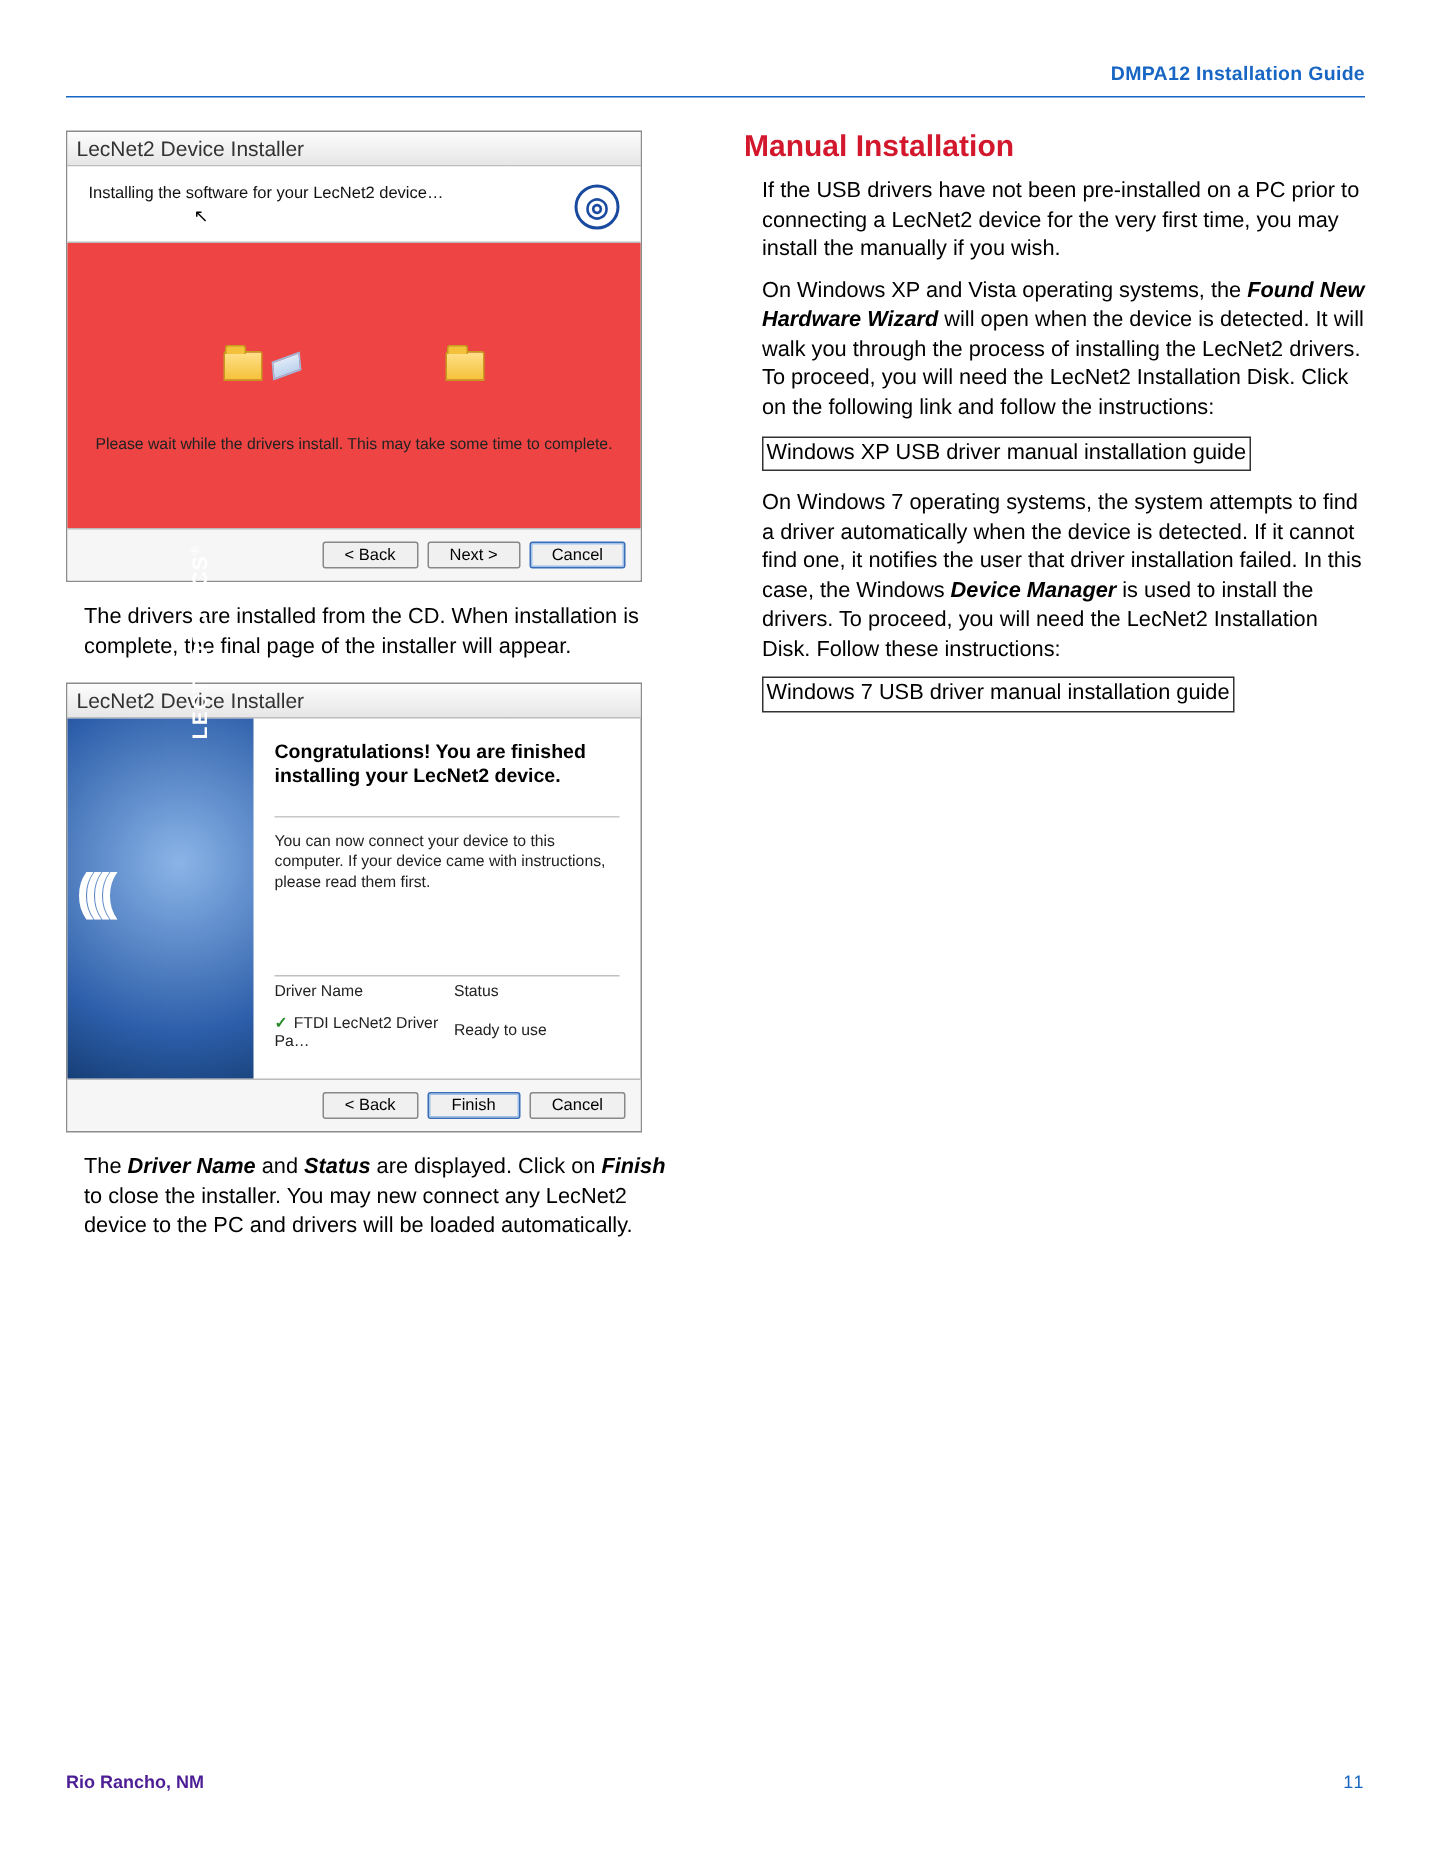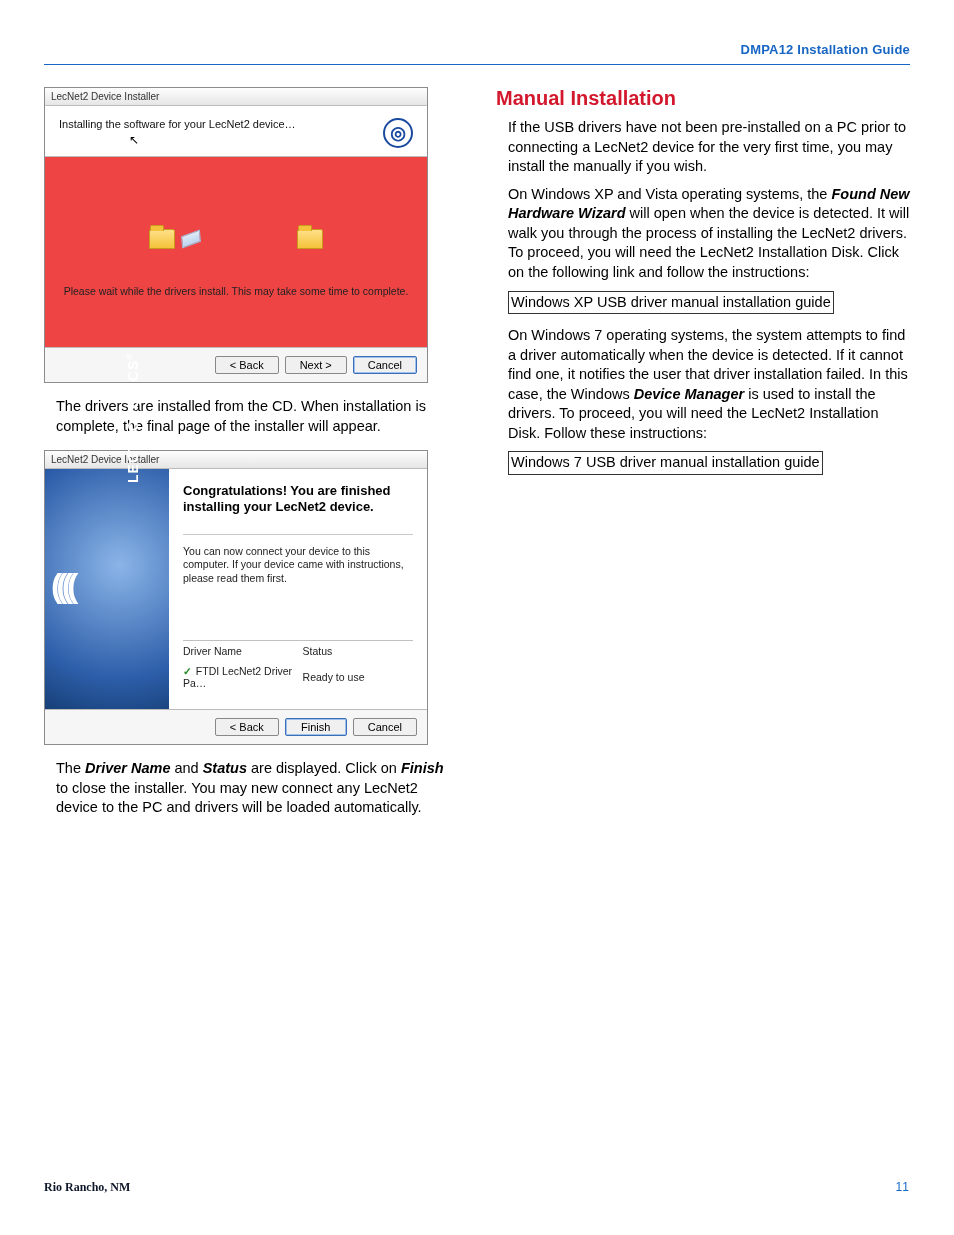--- a/index.html
+++ b/index.html
@@ -58,21 +58,21 @@
   }
   
   .win {
     border: 1px solid #8c8c8c;
     width: 384px;
     background: #fff;
     font-family: Tahoma, Arial, sans-serif;
   }
   .win-title {
     background: linear-gradient(#fdfdfd, #e6e6e6);
-    font-size: 10px;
+    font-size: 14px;
     color: #333;
     padding: 3px 6px;
     border-bottom: 1px solid #bcbcbc;
   }
   .win-top {
     display: flex;
     justify-content: space-between;
     align-items: center;
     padding: 12px 14px 8px 14px;
     border-bottom: 1px solid #bcbcbc;
@@ -193,21 +193,21 @@
   .tbl .c2 { flex:1; }
   .check {
     display:inline-block; color:#2a8a2a; font-weight:bold; margin-right:4px;
   }
   .footer {
     position:absolute;
     left: 44px; right: 44px; bottom: 40px;
     display:flex; justify-content:space-between;
     font-size: 12px;
   }
-  .footer-left { color:#0f172a; font-weight:bold;font-family:Liberation Serif, serif; }
+  .footer-left { color:#4c1d95; font-weight:bold; }
   .footer-right { color:#1866c4; font-weight:normal; letter-spacing:1px; }
 </style>
 </head>
 <body>
 
 <div class="header-bar">
   <span class="header-title">DMPA12 Installation Guide</span>
 </div>
 
 <div class="columns">

